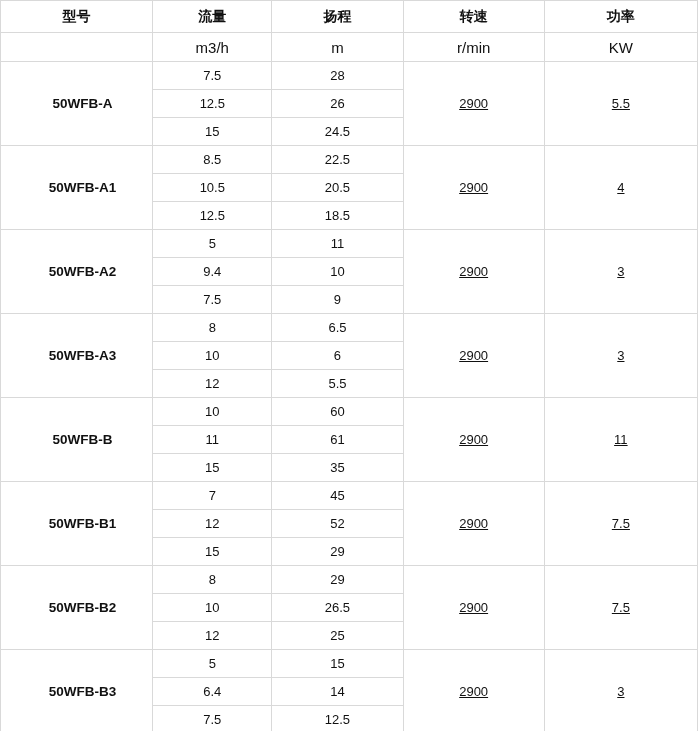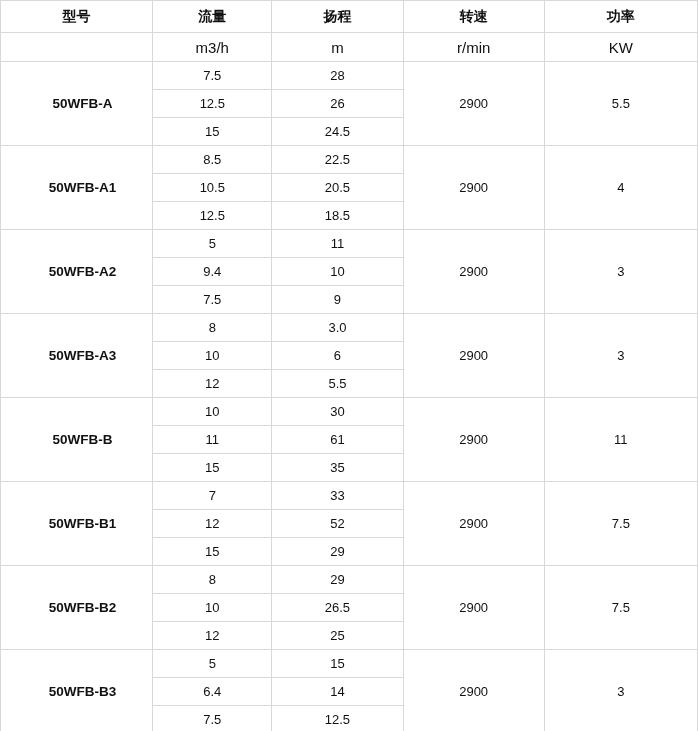--- a/index.html
+++ b/index.html
@@ -45,20 +45,21 @@
   col.c-head  { width: 131px; }
   col.c-speed { width: 141px; }
   col.c-power { width: 153px; }
 
   td.model-cell {
     font-weight: bold;
     font-size: 13.5px;
   }
   td.speed-cell, td.power-cell {
     font-size: 13px;
+    text-decoration: underline;
   }
   
   tbody tr.group-start td:first-child {
     border-left: 1px solid #d9d9d9;
     padding-left: 12px;
   }
 </style>
 </head>
 <body>
 
@@ -128,51 +129,51 @@
         <td class="flow-cell">9.4</td>
         <td class="head-cell">10</td>
       </tr>
       <tr class="data-row">
         <td class="flow-cell">7.5</td>
         <td class="head-cell">9</td>
       </tr>
       <tr class="data-row group-start">
         <td class="model-cell" rowspan="3">50WFB-A3</td>
         <td class="flow-cell">8</td>
-        <td class="head-cell">3.0</td>
+        <td class="head-cell">6.5</td>
         <td class="speed-cell" rowspan="3">2900</td>
         <td class="power-cell" rowspan="3">3</td>
       </tr>
       <tr class="data-row">
         <td class="flow-cell">10</td>
         <td class="head-cell">6</td>
       </tr>
       <tr class="data-row">
         <td class="flow-cell">12</td>
         <td class="head-cell">5.5</td>
       </tr>
       <tr class="data-row group-start">
         <td class="model-cell" rowspan="3">50WFB-B</td>
         <td class="flow-cell">10</td>
-        <td class="head-cell">30</td>
+        <td class="head-cell">60</td>
         <td class="speed-cell" rowspan="3">2900</td>
         <td class="power-cell" rowspan="3">11</td>
       </tr>
       <tr class="data-row">
         <td class="flow-cell">11</td>
         <td class="head-cell">61</td>
       </tr>
       <tr class="data-row">
         <td class="flow-cell">15</td>
         <td class="head-cell">35</td>
       </tr>
       <tr class="data-row group-start">
         <td class="model-cell" rowspan="3">50WFB-B1</td>
         <td class="flow-cell">7</td>
-        <td class="head-cell">33</td>
+        <td class="head-cell">45</td>
         <td class="speed-cell" rowspan="3">2900</td>
         <td class="power-cell" rowspan="3">7.5</td>
       </tr>
       <tr class="data-row">
         <td class="flow-cell">12</td>
         <td class="head-cell">52</td>
       </tr>
       <tr class="data-row">
         <td class="flow-cell">15</td>
         <td class="head-cell">29</td>

